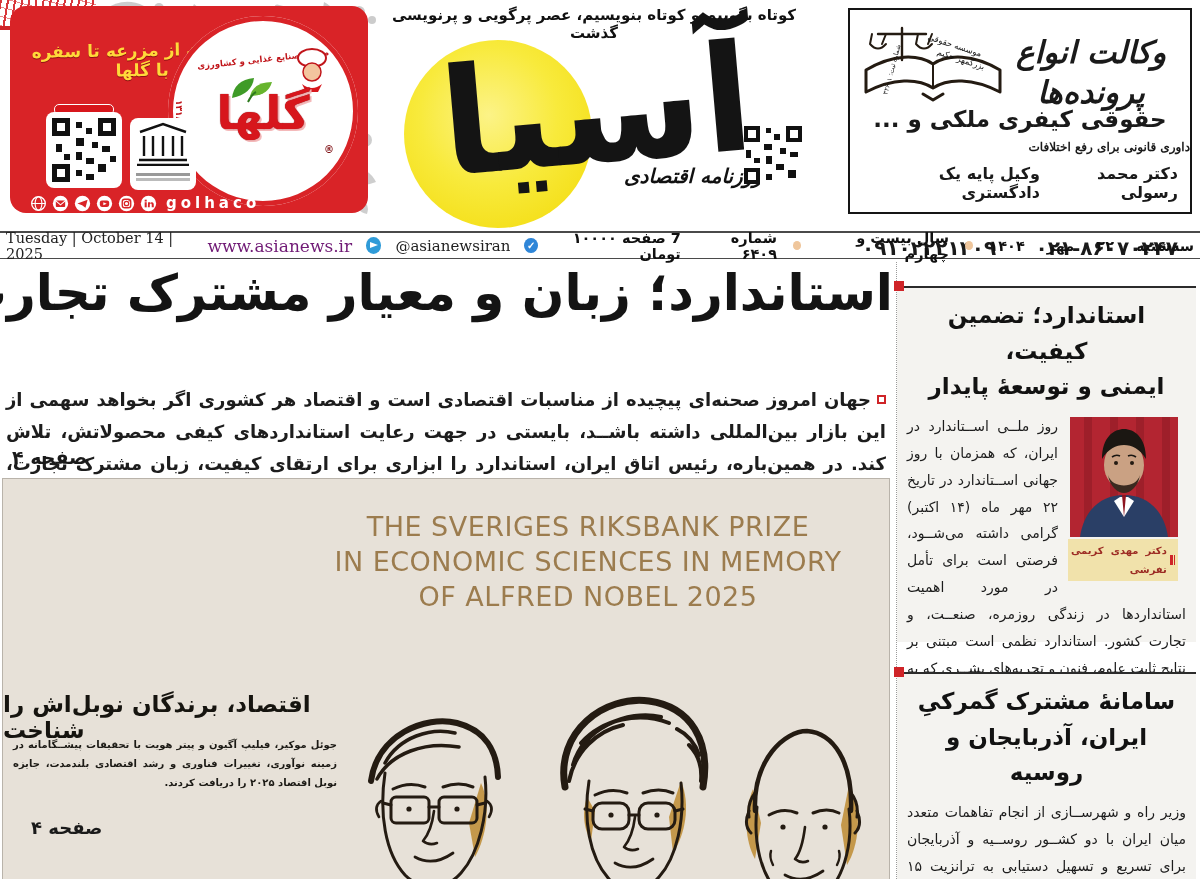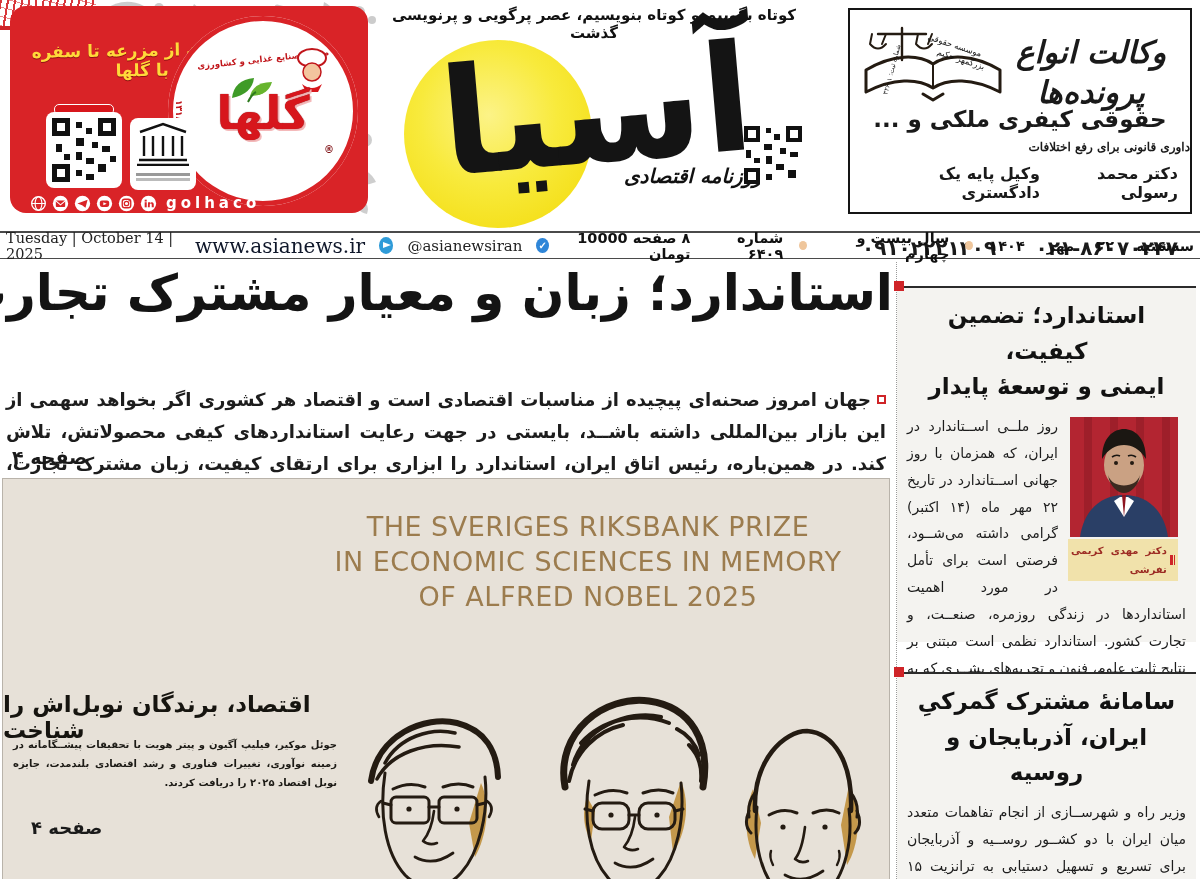--- a/index.html
+++ b/index.html
@@ -77,21 +77,21 @@
     justify-content:space-between; font-size:16px; font-weight:800; }
   .legal-phones { position:absolute; right:12px; left:12px; top:178px; display:flex;
     justify-content:space-between; font-size:20px; font-weight:800; letter-spacing:1px;margin-top:48px; }
 
   
   .dateline { left:0; top:231px; width:1200px; height:28px;
     border-top:2px solid #4a4a4a; border-bottom:1.5px solid #4a4a4a;
     display:flex; align-items:center; justify-content:space-between; padding:0 6px; }
   .dl-left { display:flex; align-items:center; gap:14px; font-family:"DejaVu Serif", serif; }
   .dl-date { font-size:14.5px; color:#222; }
-  .dl-web { font-size:20px; color:#0f172a; }
+  .dl-web { font-size:17px; color:#701a75; }
   .dl-tg { width:17px; height:17px; border-radius:50%; background:#2f9bd8; position:relative; }
   .dl-tg::after { content:""; position:absolute; left:4px; top:5px; width:0; height:0;
     border-left:8px solid #fff; border-top:3.5px solid transparent; border-bottom:3.5px solid transparent; }
   .dl-handle { font-size:15px; color:#222; }
   .dl-check { width:15px; height:15px; border-radius:50%; background:#2f86d8; color:#fff;
     font-size:10px; line-height:15px; text-align:center; font-weight:bold; }
   .dl-right { display:flex; align-items:center; gap:16px; direction:rtl;
     font-size:14.5px; font-weight:700; color:#111; }
   .dl-date-fa { display:flex; gap:22px; direction:rtl; }
   .dot { width:9px; height:9px; border-radius:50%; background:#efc69c; }
@@ -347,21 +347,21 @@
       <span class="dl-date-fa">
         <span>سه‌شنبه</span>
         <span>۲۲</span>
         <span>مهر</span>
         <span>۱۴۰۴</span>
       </span>
       <span class="dot"></span>
       <span>سال بیست و چهارم</span>
       <span class="dot"></span>
       <span>شماره ۶۴۰۹</span>
-      <span>۸ صفحه 10000 تومان</span>
+      <span>7 صفحه ۱۰۰۰۰ تومان</span>
     </div>
   </div>
 
   <div class="abs headline">استاندارد؛ زبان و معیار مشترک تجارت</div>
   <div class="abs lede"><span class="bullet"></span><span>جهان امروز صحنه‌ای پیچیده از مناسبات اقتصادی است و اقتصاد هر کشوری اگر بخواهد سهمی از این بازار بین‌المللی داشته باشــد، بایستی در جهت رعایت استانداردهای کیفی محصولاتش، تلاش کند. در همین‌باره، رئیس اتاق ایران، استاندارد را ابزاری برای ارتقای کیفیت، زبان مشترک تجارت، نوآوری و پایداری در جهان دانست.</span></div>
   <div class="abs lead-page">صفحه ۴</div>
 
   <div class="abs nobel">
     <div class="nobel-en pre">THE SVERIGES RIKSBANK PRIZE
 IN ECONOMIC SCIENCES IN MEMORY

